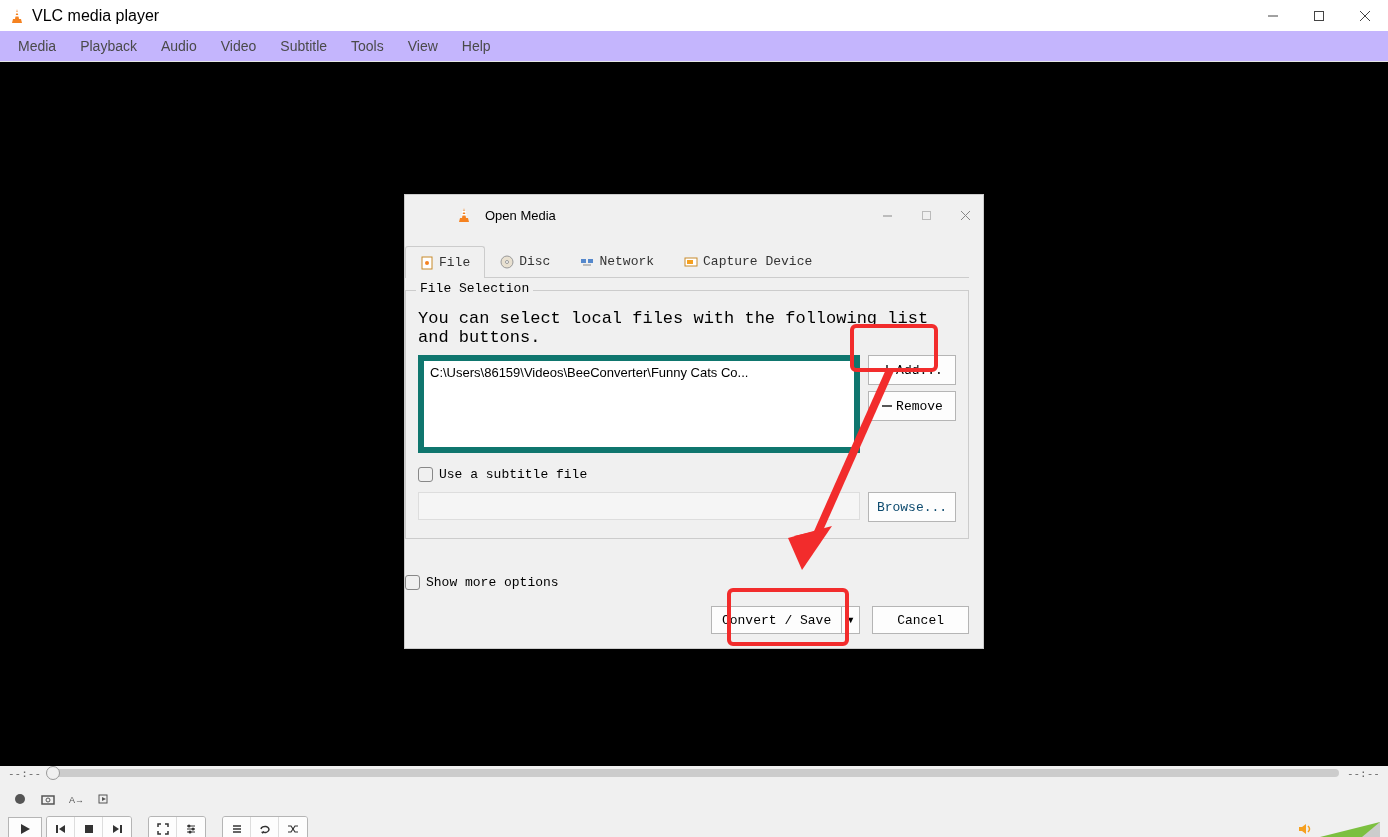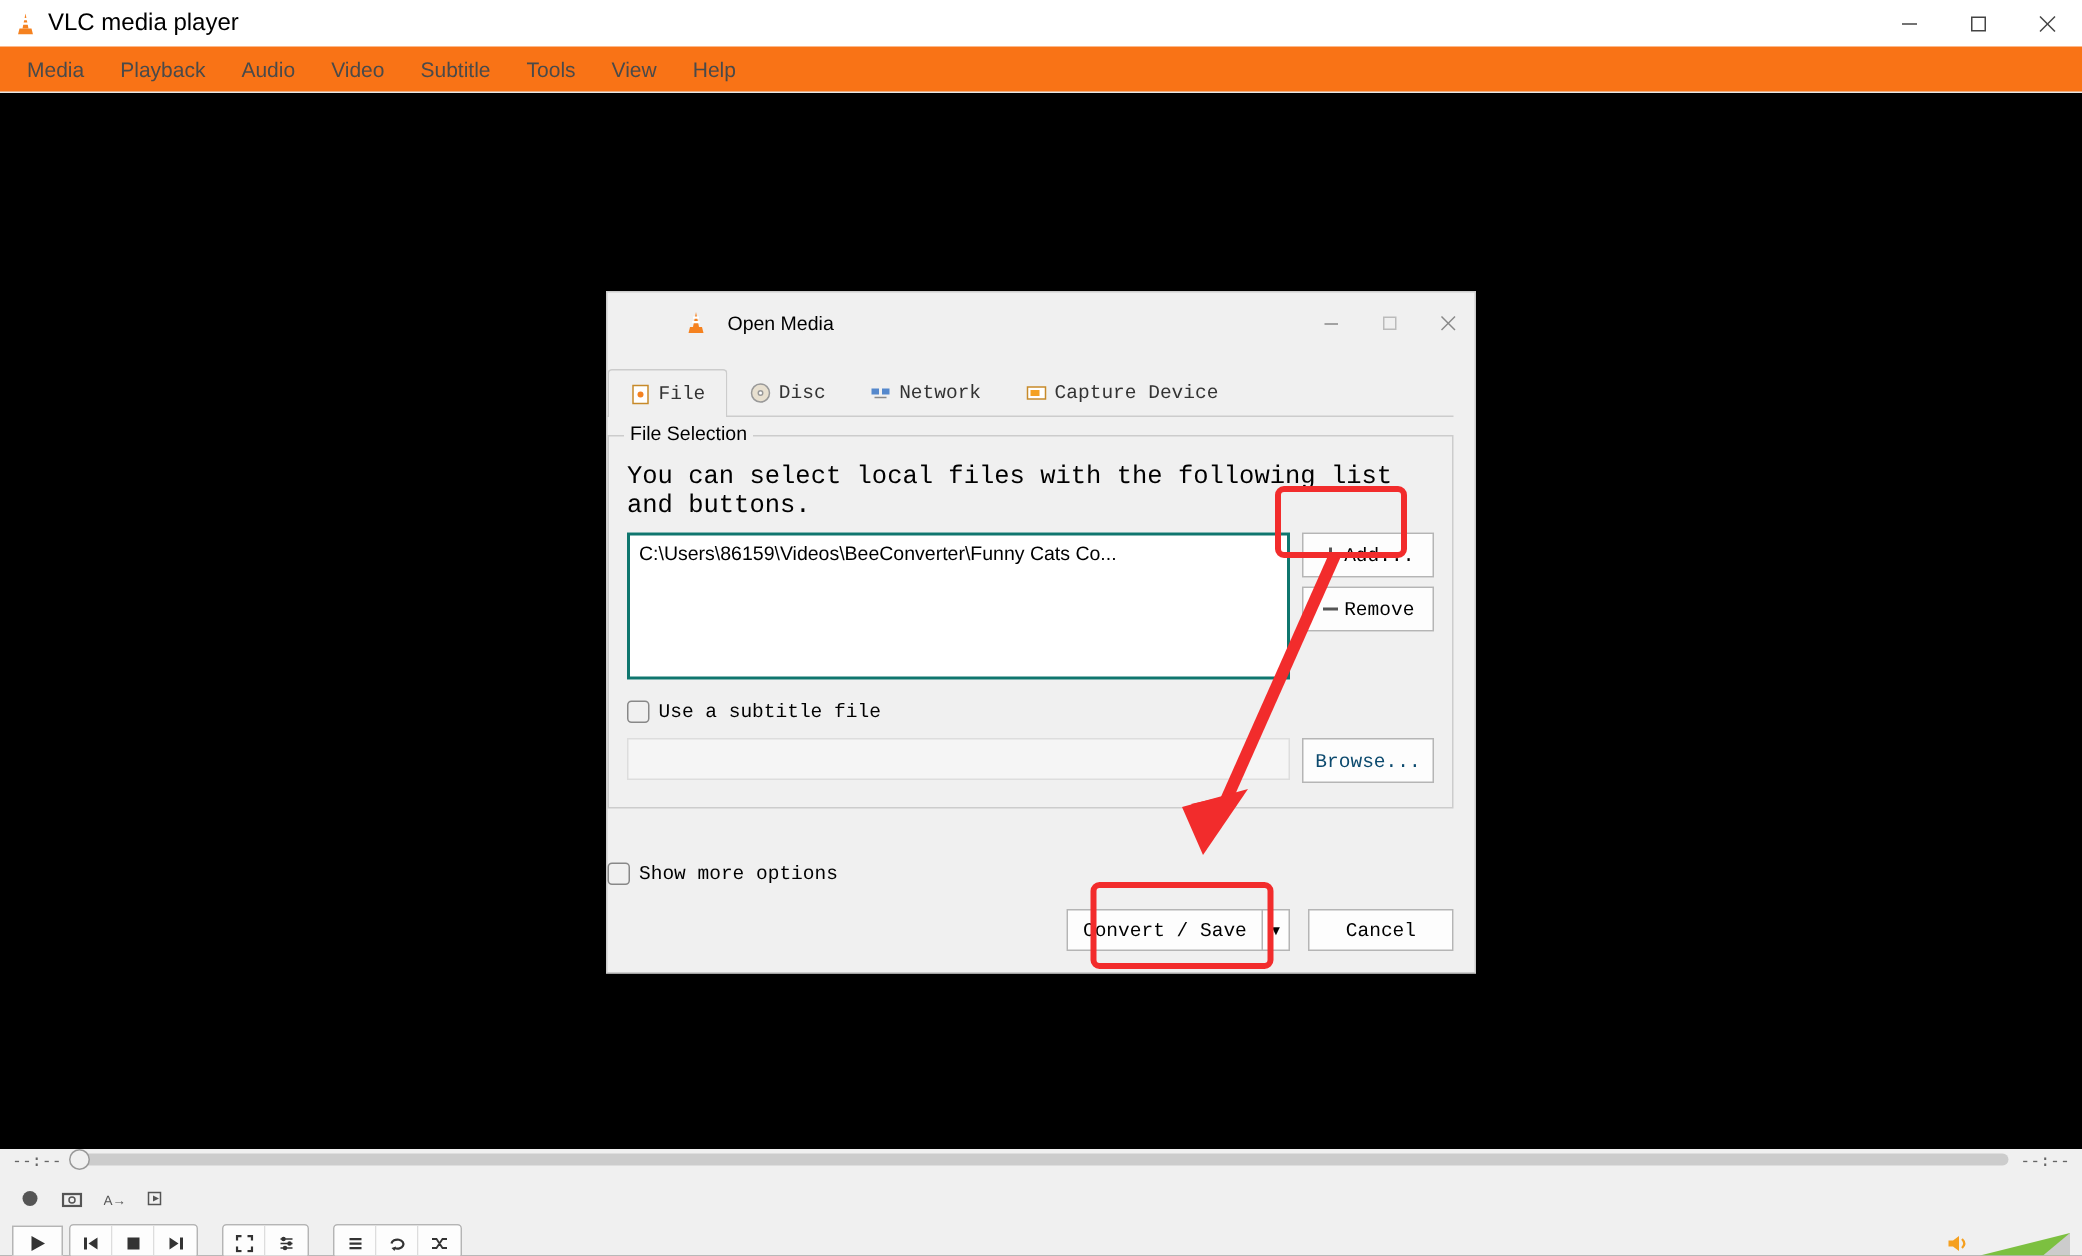--- a/index.html
+++ b/index.html
@@ -6,44 +6,44 @@
 body { font-family: "Segoe UI", Tahoma, sans-serif; width: 1388px; height: 837px; background: #fff; overflow: hidden; position: relative; }
 
 
 .titlebar { height: 31px; background: #fff; display: flex; align-items: center; padding-left: 10px; }
 .vlc-cone { width: 14px; height: 14px; margin-right: 8px; }
 .titlebar-text { font-size: 16px; color: #000; }
 .win-controls { margin-left: auto; display: flex; }
 .win-btn { width: 46px; height: 31px; display: flex; align-items: center; justify-content: center; color: #555; }
 
 
-.menubar { height: 31px; background: #f97316; display: flex; align-items: center; padding-left: 6px; gap: 0; border-bottom: 1px solid #e5e5e5; }
+.menubar { height: 31px; background: #c4b5fd; display: flex; align-items: center; padding-left: 6px; gap: 0; border-bottom: 1px solid #e5e5e5; }
 .menu-item { padding: 5px 12px; font-size: 14px; color: #4a4a4a; }
 
 
 .video-area { background: #000; position: relative; height: 704px; }
 
 
 .dialog { position: absolute; left: 404px; top: 194px; width: 580px; background: #f0f0f0; border: 1px solid #ccc; box-shadow: 0 8px 24px rgba(0,0,0,0.3); }
 .dialog-titlebar { height: 40px; display: flex; align-items: center; padding: 0 12px; margin-left: 40px; }
 .dialog-title { font-size: 13px; color: #000; margin-left: 6px; }
 .dialog-win-controls { margin-left: auto; display: flex; gap: 28px; color: #888; }
 .dialog-body { padding: 10px 14px 14px 0; }
 
 
 .tabs { display: flex; border-bottom: 1px solid #ccc; }
 .tab { padding: 8px 14px; display: flex; align-items: center; gap: 5px; font-family: "Courier New", monospace; font-size: 13px; border: 1px solid transparent; border-bottom: none; color: #333; }
 .tab.active { background: #f0f0f0; border-color: #ccc; border-top: 1px solid #ccc; border-radius: 3px 3px 0 0; position: relative; top: 1px; }
 
 
 .fieldset { border: 1px solid #ccc; margin-top: 12px; padding: 10px 12px 16px 12px; position: relative; }
-.legend { position: absolute; top: -10px; left: 10px; background: #f0f0f0; padding: 0 4px; font-family: Liberation Sans, sans-serif; font-size: 13px; }
+.legend { position: absolute; top: -10px; left: 10px; background: #f0f0f0; padding: 0 4px; font-family: Liberation Mono, monospace; font-size: 13px; }
 .hint { font-family: "Courier New", monospace; font-size: 17px; margin: 8px 0; }
 .file-row { display: flex; gap: 8px; align-items: flex-start; }
-.file-list { flex: 1; background: #fff; border: 2px solid #0f766e; height: 98px; padding: 4px 6px; font-size: 13px; overflow: hidden; white-space: nowrap; text-overflow: ellipsis; }
+.file-list { flex: 1; background: #fff; border: 6px solid #0f766e; height: 98px; padding: 4px 6px; font-size: 13px; overflow: hidden; white-space: nowrap; text-overflow: ellipsis; }
 .btn-col { display: flex; flex-direction: column; gap: 6px; width: 88px; }
 .btn { border: 1px solid #b5b5b5; background: #fdfdfd; height: 30px; display: flex; align-items: center; justify-content: center; font-family: "Courier New", monospace; font-size: 13px; gap: 3px; }
 .btn.disabled { color: #0c4a6e; }
 .sub-row { display: flex; align-items: center; gap: 6px; margin-top: 14px; font-family: "Courier New", monospace; font-size: 13px; }
 .checkbox { width: 15px; height: 15px; border: 1px solid #888; border-radius: 3px; }
 .browse-row { display: flex; margin-top: 10px; gap: 8px; }
 .browse-input { flex: 1; height: 28px; background: #f5f5f5; border: 1px solid #ddd; }
 .browse-btn { width: 88px; }
 
 .more-opts { display: flex; align-items: center; gap: 6px; margin-top: 36px; font-family: "Courier New", monospace; font-size: 13px; }

